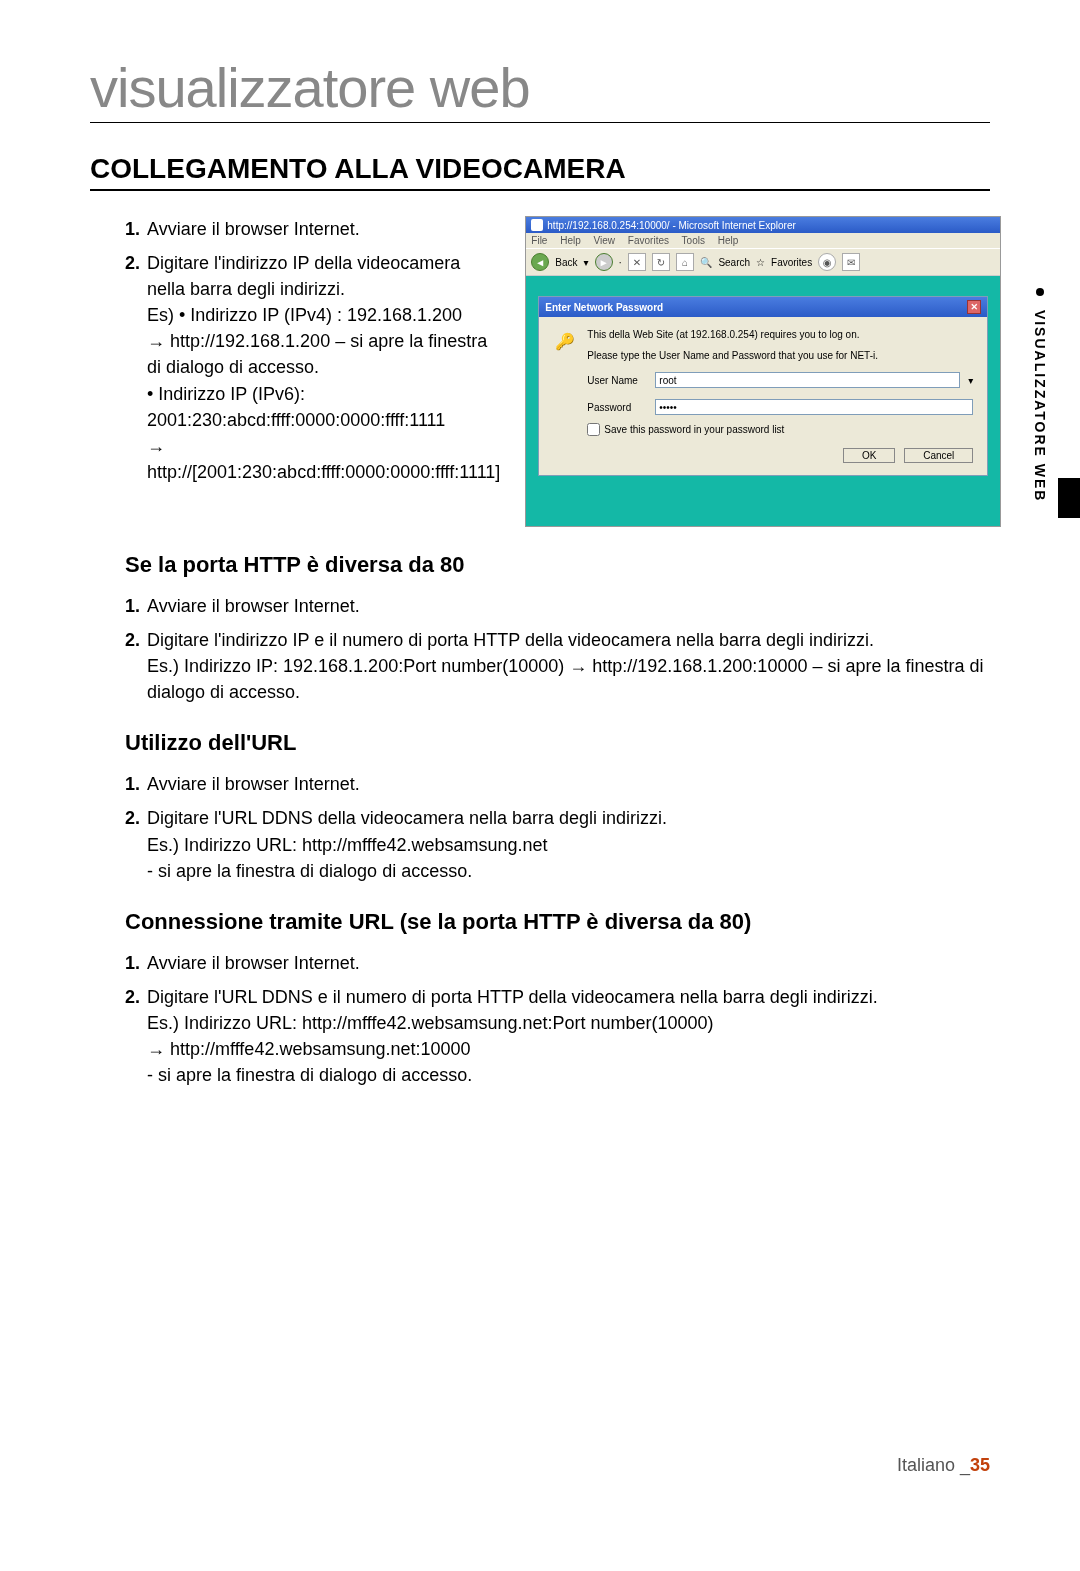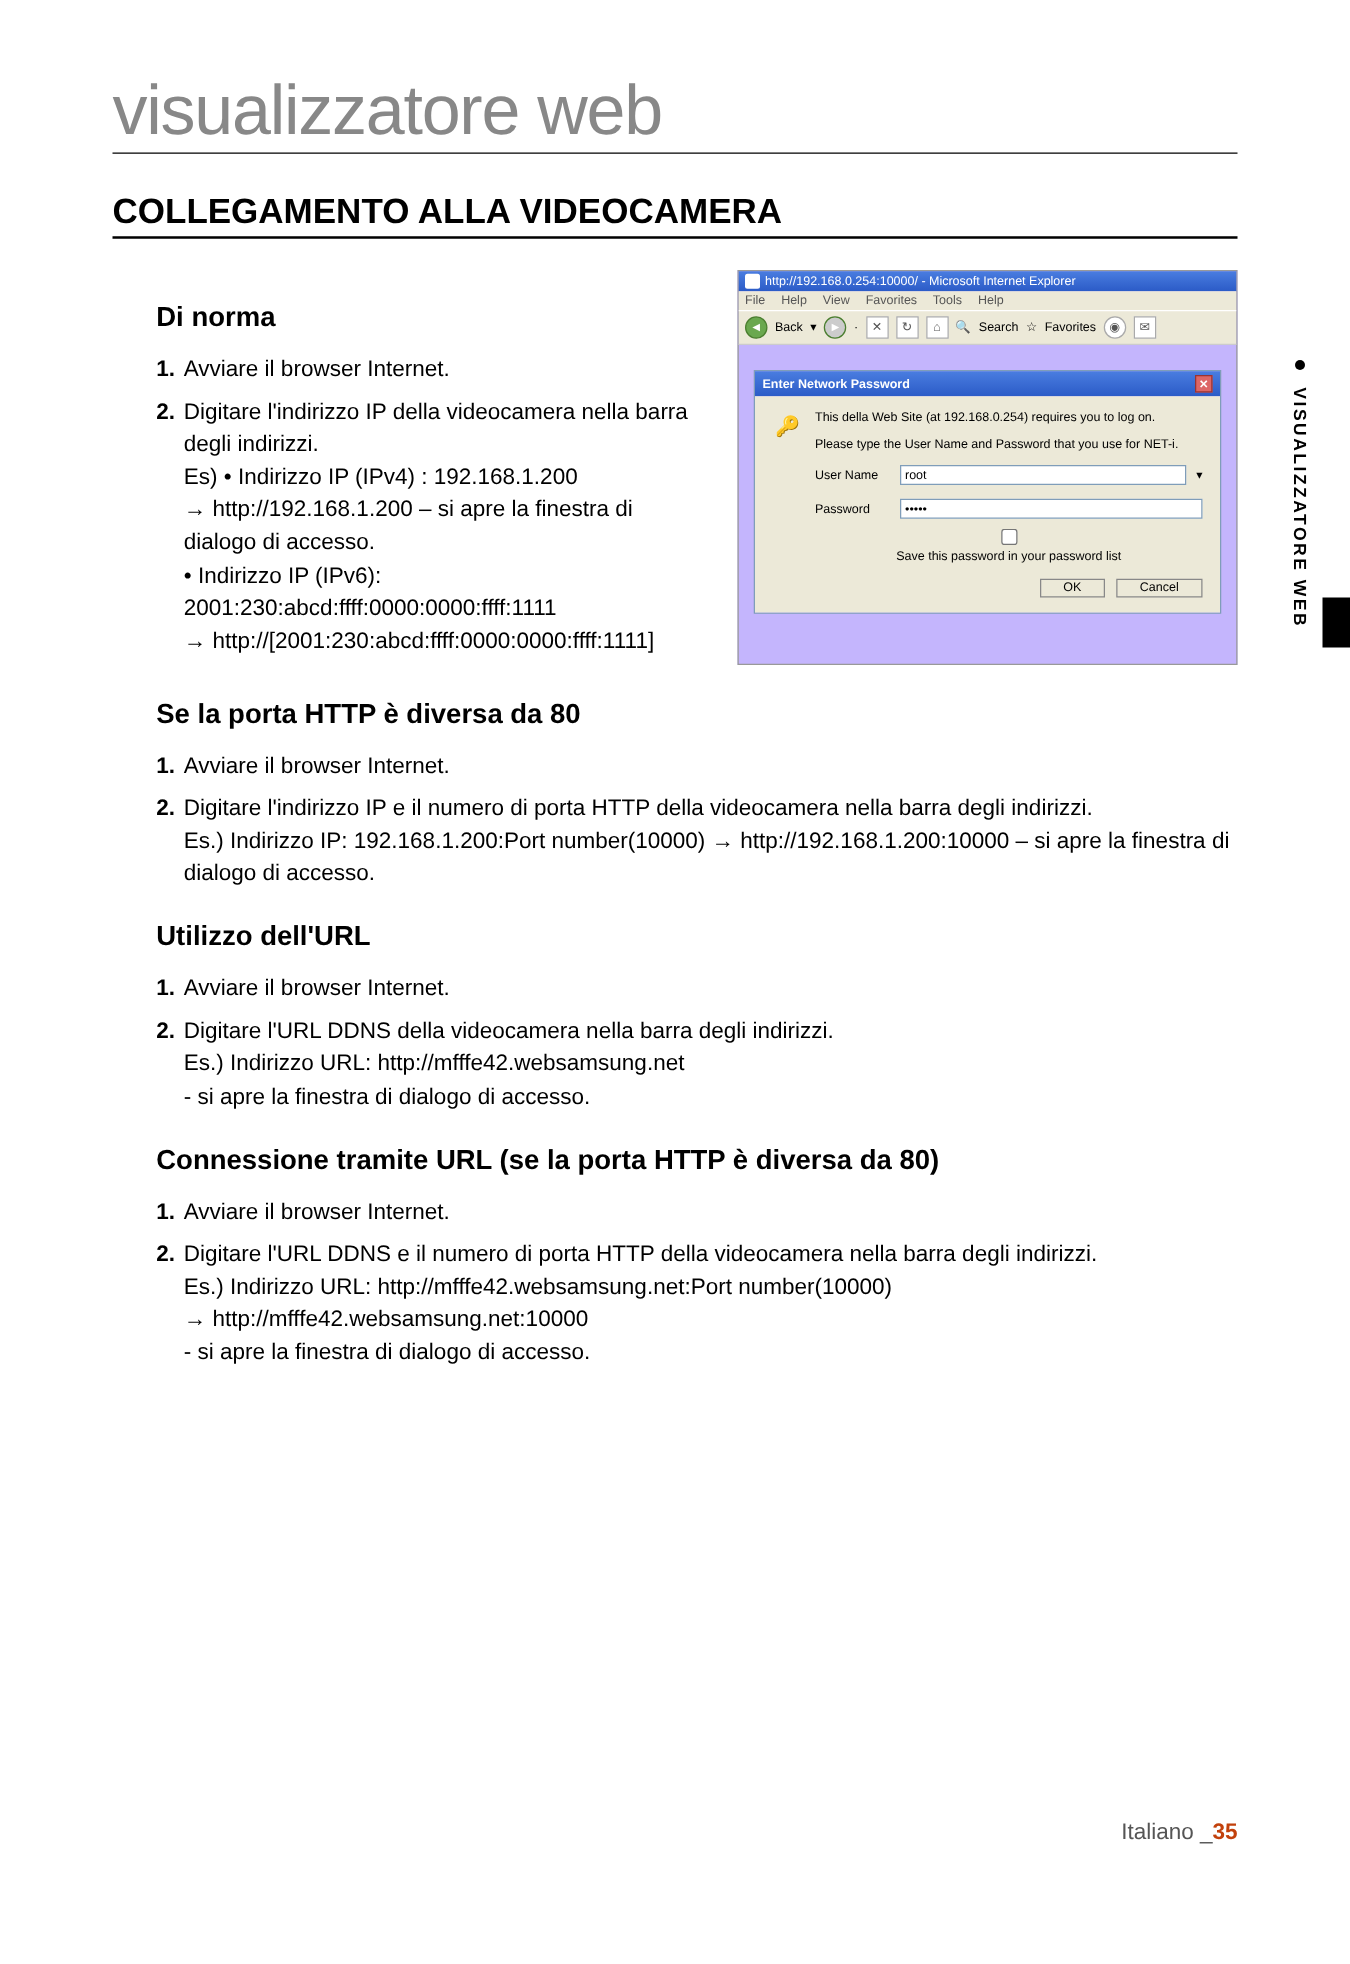--- a/index.html
+++ b/index.html
@@ -44,25 +44,25 @@
     list-style: none;
     margin-left: 35px;
     font-size: 18px;
     line-height: 1.45;
   }
   ol.numlist > li { margin-bottom: 8px; display: flex; }
   ol.numlist > li .num { font-weight: bold; min-width: 22px; }
   ol.numlist > li .txt { flex: 1; }
   
   .ie-window {
-    width: 400px;
+    width: 476px;
     border: 1px solid #999;
     font-size: 10px;
     font-family: Tahoma, sans-serif;
-    background: #c4b5fd;
+    background: #14b8a6;
     flex-shrink: 0;
   }
   .ie-titlebar {
     background: linear-gradient(#4a7de0, #2b5bc7);
     color: #fff;
     padding: 2px 5px;
     font-size: 10px;
     display: flex;
     align-items: center;
     gap: 4px;
@@ -136,21 +136,21 @@
     display:inline-flex; align-items:center; justify-content:center;
     font-size:16px;
   }
   .pw-form { flex:1; }
   .pw-form p { margin-bottom: 10px; }
   .pw-row { display:flex; align-items:center; margin-bottom:6px; gap:8px;margin-top:11px;}
   .pw-row label { width: 60px; }
   .pw-row input, .pw-row select {
     flex:1; font-size:10px; border:1px solid #7f9db9; height:16px; padding:0 3px;
   }
-  .pw-check { margin: 8px 0 12px 0; display:flex; align-items:center; gap:4px;flex-direction:column;}
+  .pw-check { margin: 8px 0 12px 0; display:flex; align-items:center; gap:4px;}
   .pw-buttons { text-align:right; }
   .pw-buttons button {
     font-size:10px; padding: 1px 18px; margin-left:6px;
     background:#ece9d8; border:1px solid #888;
   }
   
   .side-tab {
     position: absolute;
     right: 32px;
     top: 288px;
@@ -190,21 +190,20 @@
 <div class="section-title">COLLEGAMENTO ALLA VIDEOCAMERA</div>
 
 <div class="side-tab">
   <span class="bullet"></span>
   <span>VISUALIZZATORE WEB</span>
 </div>
 <div class="side-black"></div>
 
 <div class="top-wrap">
   <div class="left-col">
-    <div class="subsection">Di norma</div>
     <ol class="numlist">
       <li>
           <span class="num">1.</span>
           <span class="txt">Avviare il browser Internet.</span>
         </li>
       <li>
           <span class="num">2.</span>
           <span class="txt" style="white-space:pre-line;">Digitare l'indirizzo IP della videocamera nella barra degli indirizzi.
 Es) • Indirizzo IP (IPv4) : 192.168.1.200
 → http://192.168.1.200 – si apre la finestra di dialogo di accesso.

